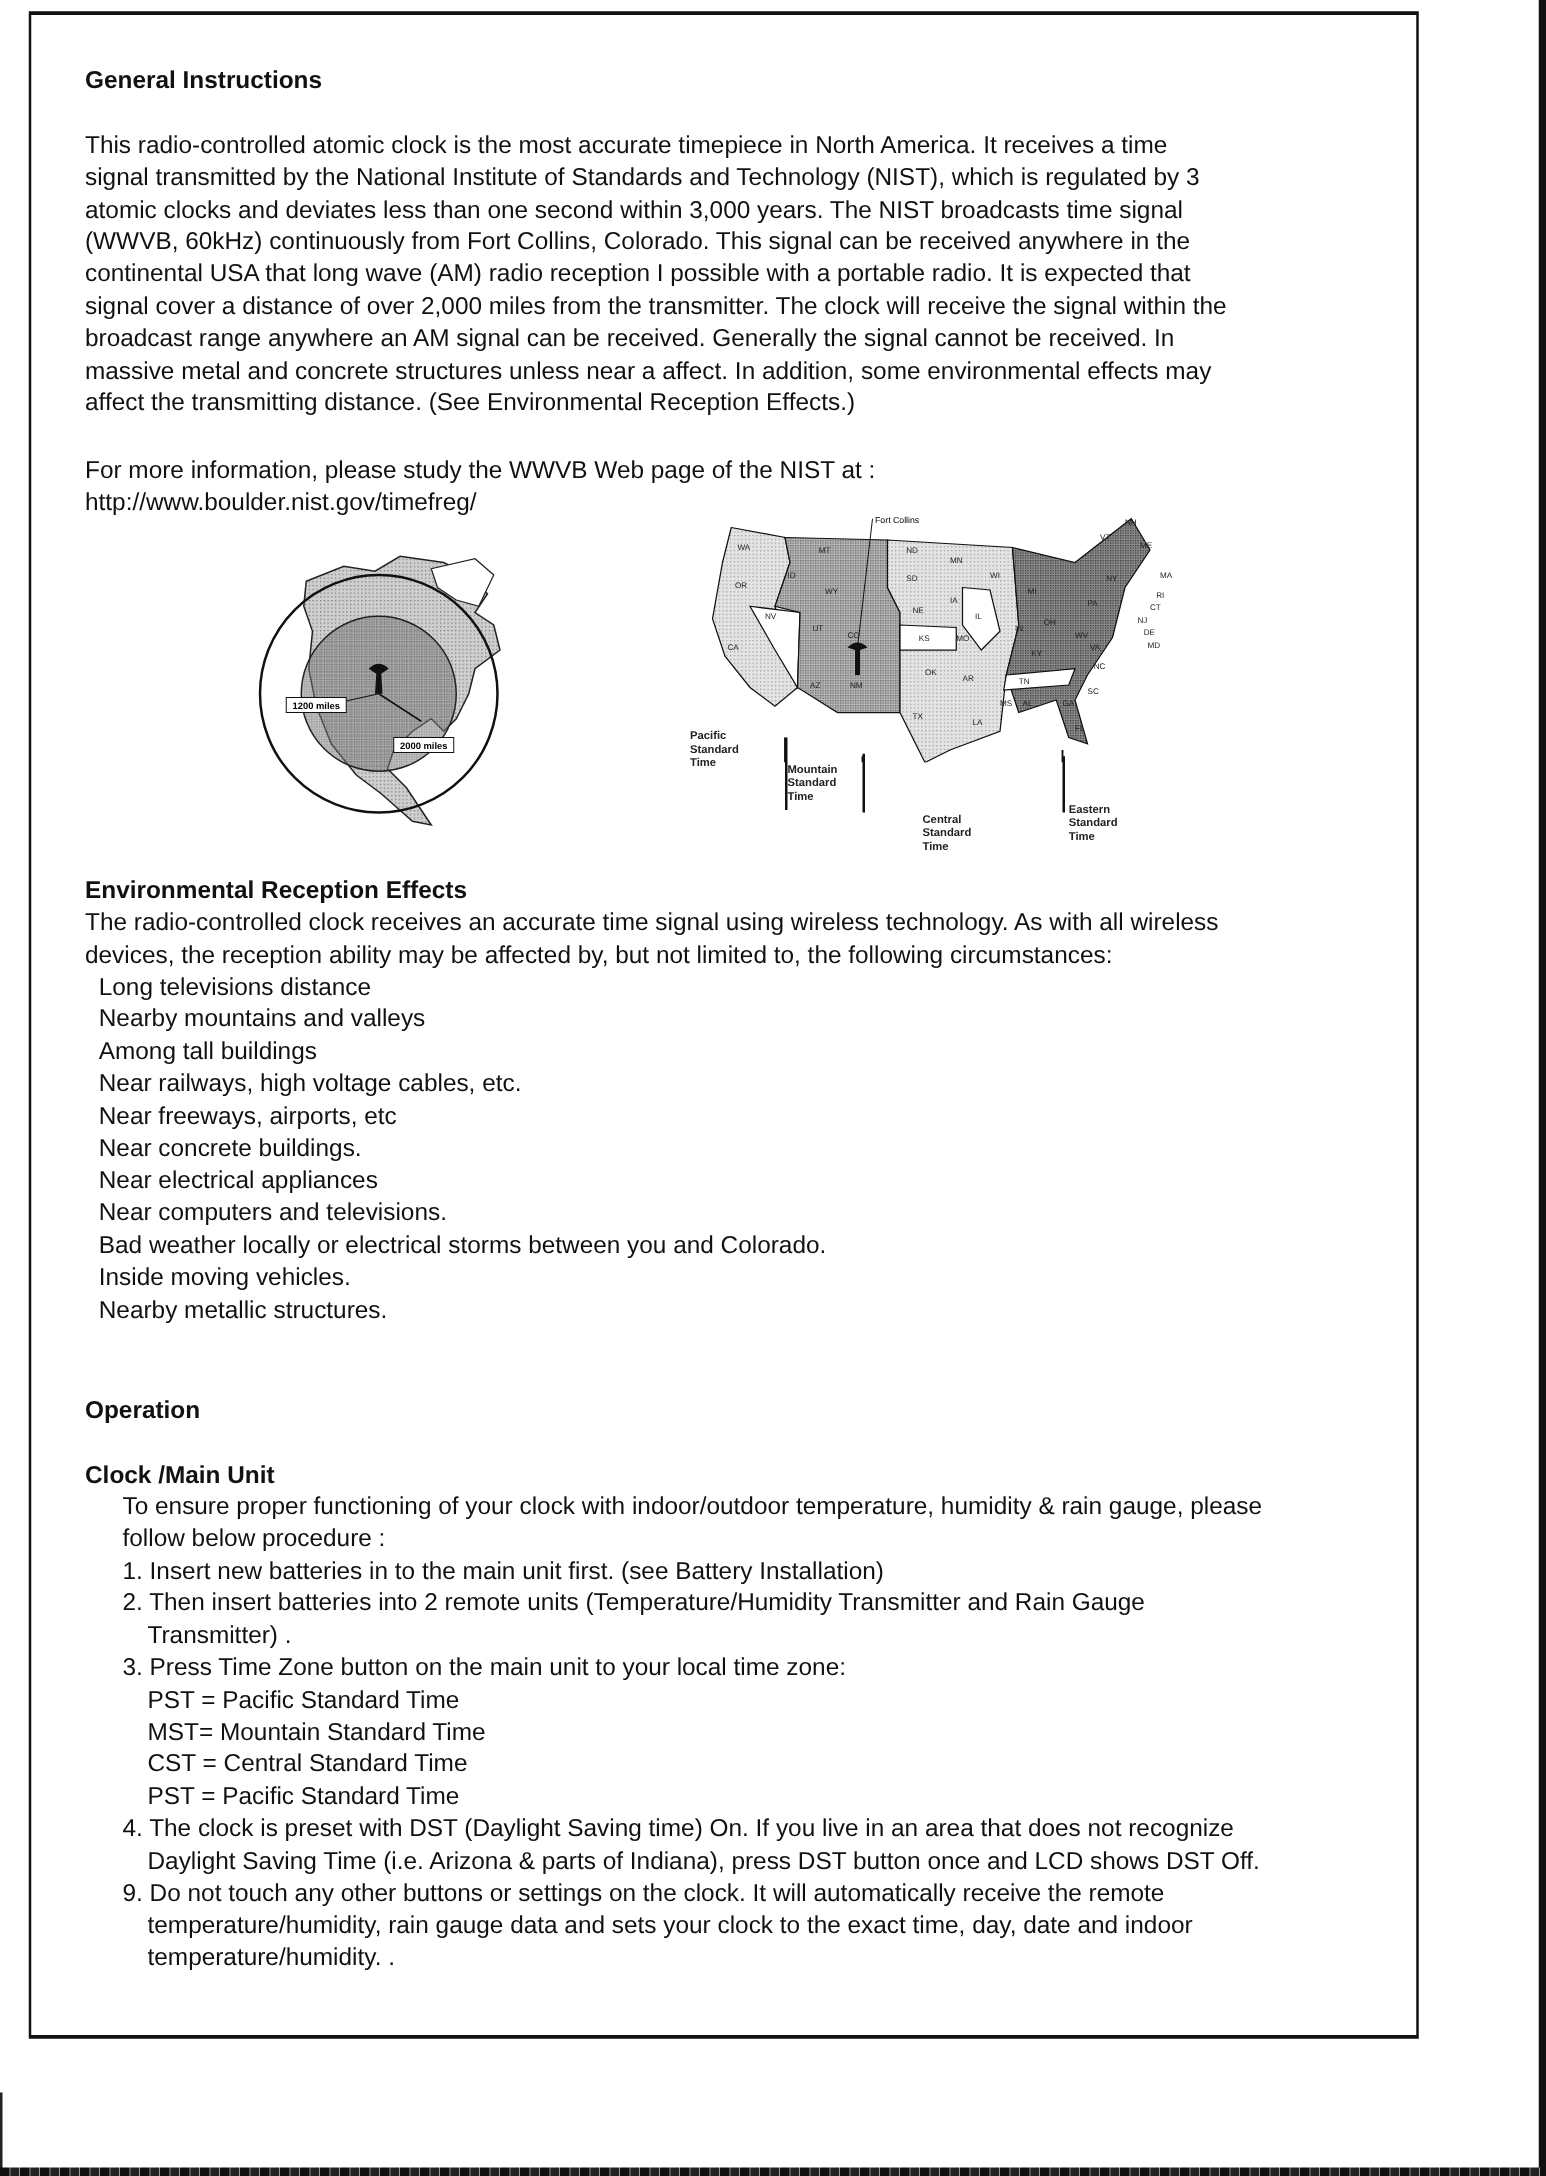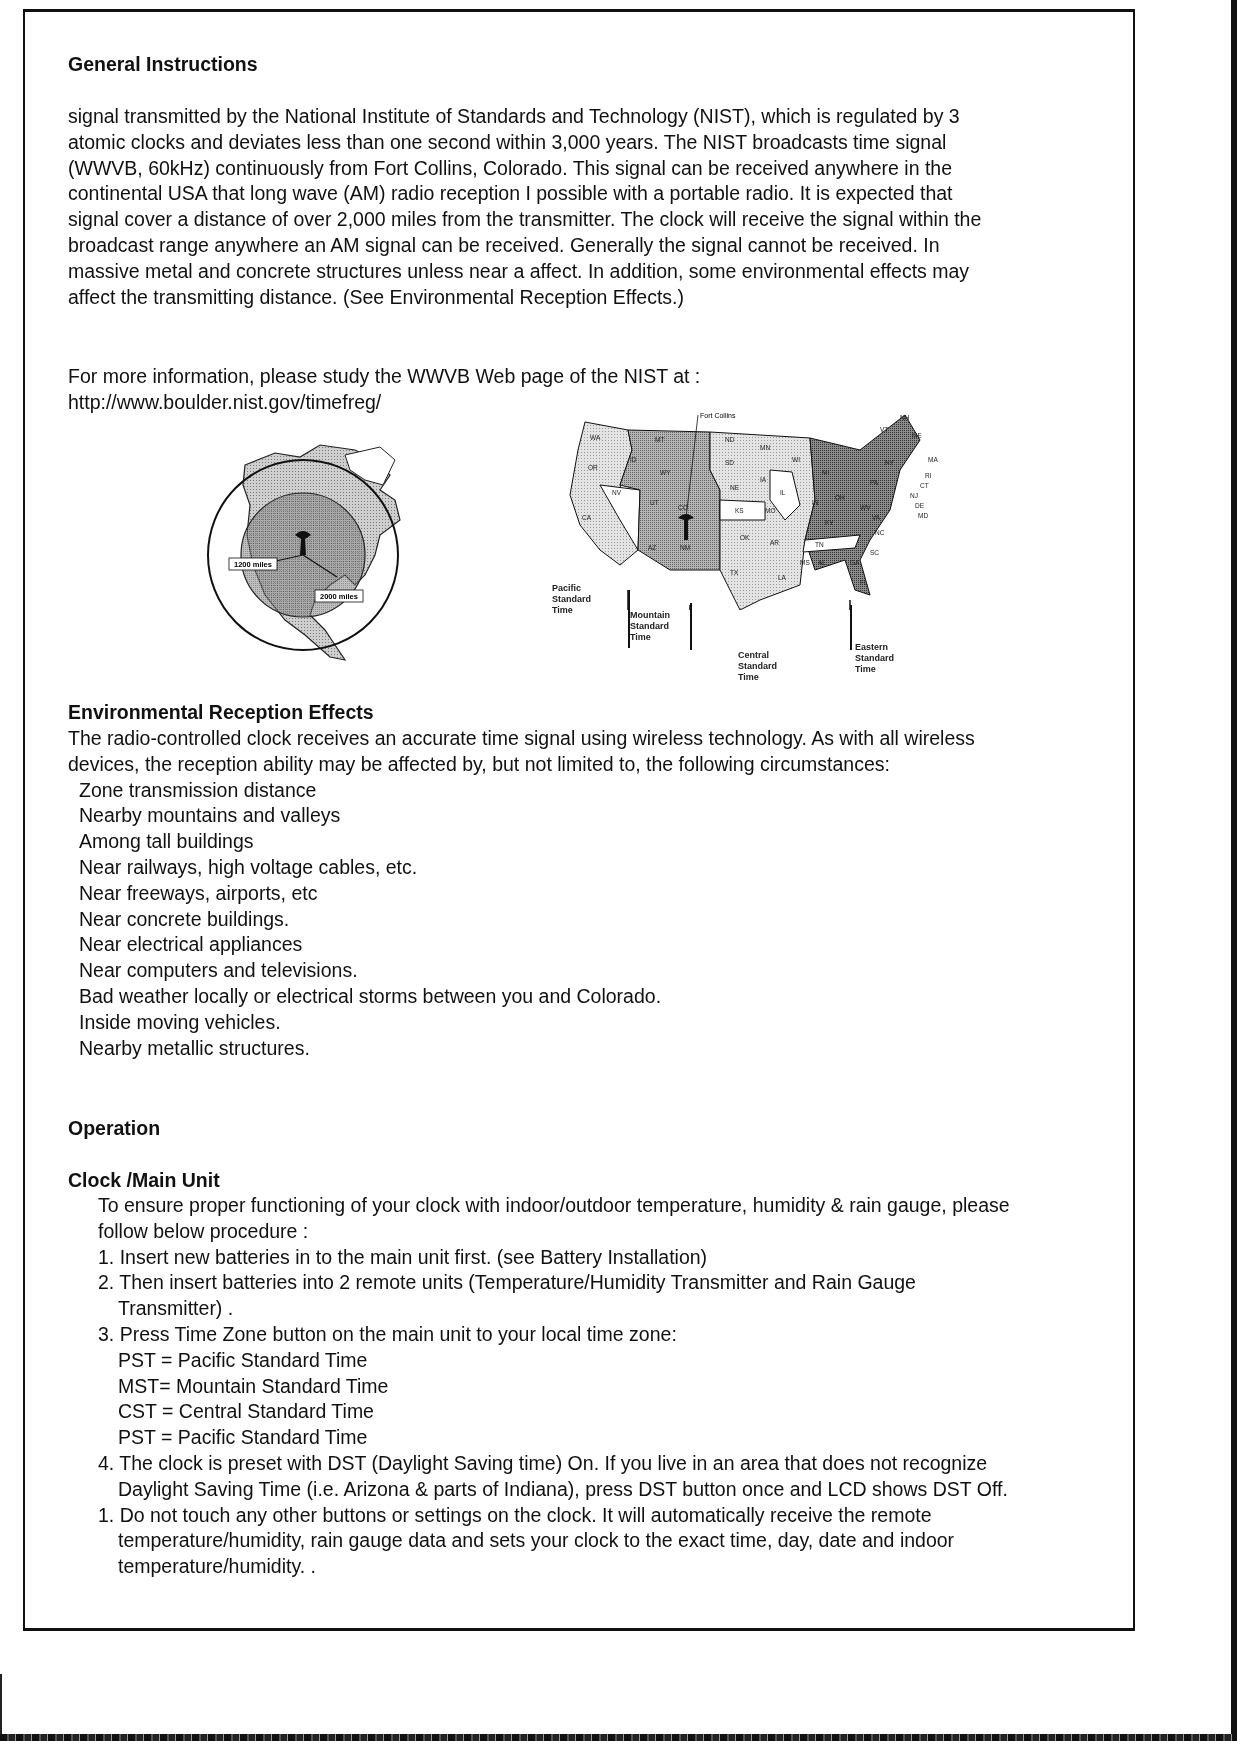--- a/index.html
+++ b/index.html
@@ -27,39 +27,40 @@
 
 <div class="frame"></div>
 <div class="edge-right"></div>
 <div class="edge-left-low"></div>
 <div class="edge-bottom"></div>
 
 <div class="content">
 
   <div class="h" style="top:52px;">General Instructions</div>
   <div class="p" style="top:104px;">
+    <span class="line">This radio-controlled atomic clock is the most accurate timepiece in North America.  It receives a time</span>
     <span class="line">signal transmitted by the National Institute of Standards and Technology (NIST), which is regulated by 3</span>
     <span class="line">atomic clocks and deviates less than one second within 3,000 years.   The NIST broadcasts time signal</span>
     <span class="line">(WWVB, 60kHz) continuously from Fort Collins, Colorado.    This signal can be received anywhere in the</span>
     <span class="line">continental USA that long wave (AM) radio reception I possible with a portable radio.    It is expected that</span>
     <span class="line">signal cover a distance of over 2,000 miles from the transmitter.   The clock will receive the signal within the</span>
     <span class="line">broadcast range anywhere an AM signal can be received.  Generally the signal cannot be received.  In</span>
     <span class="line">massive metal and concrete structures unless near a affect.  In addition, some environmental effects may</span>
     <span class="line">affect the transmitting distance.    (See Environmental Reception Effects.)</span>
   </div>
   <div class="p" style="top:364px;">
     <span class="line">For more information, please study the WWVB Web page of the NIST at :</span>
     <span class="line">http://www.boulder.nist.gov/timefreg/</span>
   </div>
 
   <div class="h" style="top:700px;">Environmental Reception Effects</div>
   <div class="p" style="top:726px;">
     <span class="line">The radio-controlled clock receives an accurate time signal using wireless technology. As with all wireless</span>
     <span class="line">devices, the reception ability may be affected by, but not limited to, the following circumstances:</span>
-    <span class="li">Zone transmission distance</span>
+    <span class="li">Long televisions distance</span>
     <span class="li">Nearby mountains and valleys</span>
     <span class="li">Among tall buildings</span>
     <span class="li">Near railways, high voltage cables, etc.</span>
     <span class="li">Near  freeways, airports, etc</span>
     <span class="li">Near concrete buildings.</span>
     <span class="li">Near electrical appliances</span>
     <span class="li">Near computers and televisions.</span>
     <span class="li">Bad weather locally or electrical storms between you and Colorado.</span>
     <span class="li">Inside moving vehicles.</span>
     <span class="li">Nearby metallic structures.</span>
@@ -73,21 +74,21 @@
     <span class="ol-item">1. Insert new batteries in to the main unit first. (see Battery Installation)</span>
     <span class="ol-item">2. Then insert batteries into 2 remote units (Temperature/Humidity Transmitter and   Rain Gauge</span>
     <span class="ol-cont">Transmitter) .</span>
     <span class="ol-item">3. Press Time Zone button on the main unit to your local time zone:</span>
     <span class="ol-cont">PST = Pacific Standard Time</span>
     <span class="ol-cont">MST= Mountain Standard Time</span>
     <span class="ol-cont">CST = Central Standard Time</span>
     <span class="ol-cont">PST = Pacific Standard Time</span>
     <span class="ol-item">4. The clock is preset with DST (Daylight Saving time) On.  If you live in an area that does not recognize</span>
     <span class="ol-cont">Daylight Saving Time (i.e. Arizona &amp; parts of Indiana), press DST button once and LCD shows DST Off.</span>
-    <span class="ol-item">1. Do not touch any other buttons or settings on the clock. It will automatically receive the remote</span>
+    <span class="ol-item">9. Do not touch any other buttons or settings on the clock. It will automatically receive the remote</span>
     <span class="ol-cont">temperature/humidity, rain gauge data and sets your clock to the exact time, day, date and indoor</span>
     <span class="ol-cont">temperature/humidity.  .</span>
   </div>
 </div>
 
 <div class="fig" style="left:205px; top:435px; width:235px; height:240px;">
   <svg width="235" height="240" viewBox="0 0 235 240">
     <defs>
       <pattern id="dots1" width="3" height="3" patternUnits="userSpaceOnUse">
         <rect width="3" height="3" fill="#cfcfcf"></rect>

